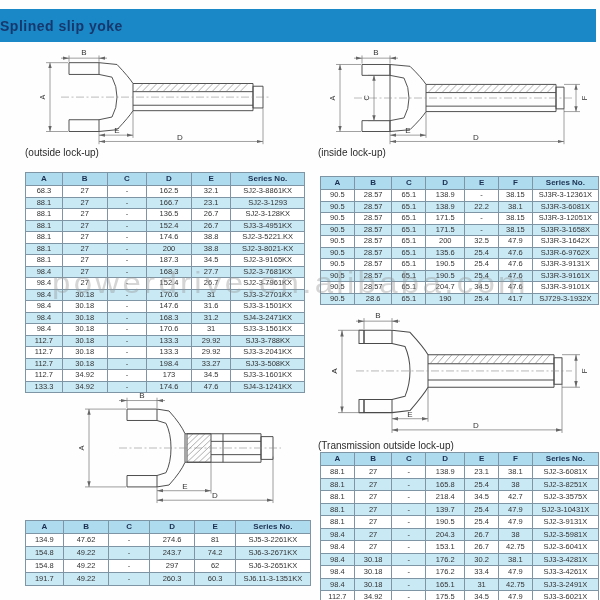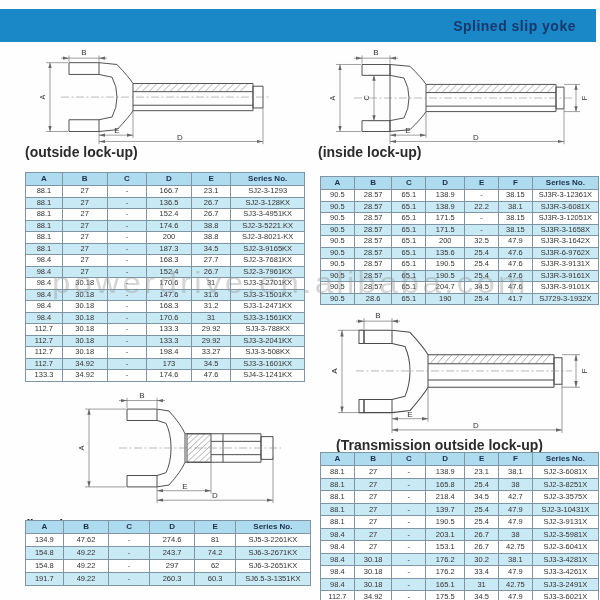--- a/index.html
+++ b/index.html
@@ -1,22 +1,22 @@
 <!DOCTYPE html>
 <html><head>
 <meta charset="utf-8">
 <style>
   html,body{margin:0;padding:0;background:#fff;}
   .page{position:relative;width:600px;height:600px;background:#fefefe;overflow:hidden;
         font-family:"Liberation Sans",sans-serif;}
   .titlebar{position:absolute;left:0;top:9px;width:596px;height:33px;background:#1a87c7;
-            display:flex;align-items:center;justify-content:flex-end;box-sizing:border-box;
+            display:flex;align-items:center;justify-content:flex-start;box-sizing:border-box;
             padding-right:20px;}
   .titlebar .title{color:#17386d;font-weight:bold;font-size:14px;letter-spacing:.5px;}
-  .cap{position:absolute;font-size:14px;color:#2b2b2b;line-height:11px;font-weight:bold;}
+  .cap{position:absolute;font-size:10px;color:#2b2b2b;line-height:11px;}
   .wm{position:absolute;left:52px;top:266px;font-size:30px;color:rgba(150,150,150,.40);
       letter-spacing:3px;white-space:nowrap;z-index:6;transform:scaleX(1.1);
       transform-origin:left center;pointer-events:none;}
   table.tbl{position:absolute;border-collapse:collapse;table-layout:fixed;background:#fff;
             border:1px solid #5d7684;}
   .tbl th{background:#aedcee;color:#1b2f50;font-size:8px;font-weight:bold;line-height:12px;
           border:1px solid #7d95a4;padding:0 1px;}
   .tbl td{font-size:7.5px;color:#333;text-align:center;border:1px solid #7d95a4;
           padding:0 1px;white-space:nowrap;overflow:hidden;}
   .tbl tbody tr:nth-child(even){background:#c9e9f5;}
@@ -154,20 +154,28 @@
           <th>A</th>
           <th>B</th>
           <th>C</th>
           <th>D</th>
           <th>E</th>
           <th>Series No.</th>
         </tr>
       </thead>
       <tbody>
         <tr>
+          <td>68.3</td>
+          <td>27</td>
+          <td>-</td>
+          <td>162.5</td>
+          <td>32.1</td>
+          <td>SJ2-3-8861KX</td>
+        </tr>
+        <tr>
           <td>88.1</td>
           <td>27</td>
           <td>-</td>
           <td>166.7</td>
           <td>23.1</td>
           <td>SJ2-3-1293</td>
         </tr>
         <tr>
           <td>88.1</td>
           <td>27</td>
@@ -239,21 +247,21 @@
           <td>147.6</td>
           <td>31.6</td>
           <td>SJ3-3-1501KX</td>
         </tr>
         <tr>
           <td>98.4</td>
           <td>30.18</td>
           <td>-</td>
           <td>168.3</td>
           <td>31.2</td>
-          <td>SJ3-1-2471KX</td>
+          <td>SJ4-3-2471KX</td>
         </tr>
         <tr>
           <td>98.4</td>
           <td>30.18</td>
           <td>-</td>
           <td>170.6</td>
           <td>31</td>
           <td>SJ3-3-1561KX</td>
         </tr>
         <tr>
@@ -449,21 +457,21 @@
         <path d="M112 105 L106 103.3 L106 106.7 Z"></path>
       <path d="M76 116 L82 114.3 L82 117.7 Z"></path>
         <path d="M246 116 L240 114.3 L240 117.7 Z"></path>
     </g>
     <text x="62" y="6">B</text>
     <text x="18" y="58" dy="3" transform="rotate(-90 18 58)">A</text>
     <text x="268" y="58" dy="3" transform="rotate(-90 268 58)">F</text>
     <text x="94" y="103">E</text>
     <text x="160" y="114">D</text>
   </svg>
-  <div class="cap" style="left:336px;top:440px;">(Transmission outside lock-up)</div>
+  <div class="cap" style="left:318px;top:440px;">(Transmission outside lock-up)</div>
 
   <table class="tbl t7 rows-md" style="left:320px;top:452px;width:279px;">
       <thead>
         <tr>
           <th>A</th>
           <th>B</th>
           <th>C</th>
           <th>D</th>
           <th>E</th>
           <th>F</th>
@@ -513,21 +521,21 @@
           <td>-</td>
           <td>190.5</td>
           <td>25.4</td>
           <td>47.9</td>
           <td>SJ2-3-9131X</td>
         </tr>
         <tr>
           <td>98.4</td>
           <td>27</td>
           <td>-</td>
-          <td>203.1</td>
+          <td>204.3</td>
           <td>26.7</td>
           <td>38</td>
           <td>SJ2-3-5981X</td>
         </tr>
         <tr>
           <td>98.4</td>
           <td>27</td>
           <td>-</td>
           <td>153.1</td>
           <td>26.7</td>
@@ -655,20 +663,20 @@
           <td>297</td>
           <td>62</td>
           <td>SJ6-3-2651KX</td>
         </tr>
         <tr>
           <td>191.7</td>
           <td>49.22</td>
           <td>-</td>
           <td>260.3</td>
           <td>60.3</td>
-          <td>SJ6.5-3-1351KX</td>
+          <td>SJ6.11-3-1351KX</td>
         </tr>
       </tbody>
     </table>
 
   <div class="wm">powerdrive.en.alibaba.com</div>
 
 </div>
 
 </body></html>

